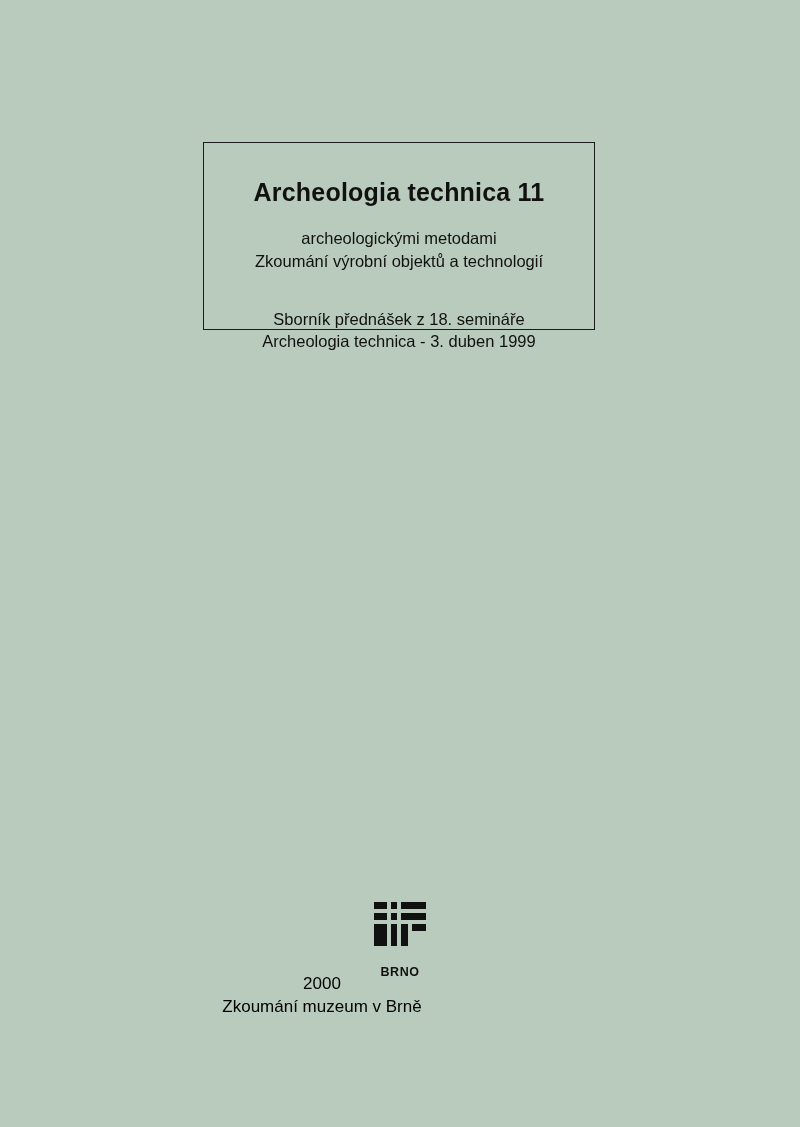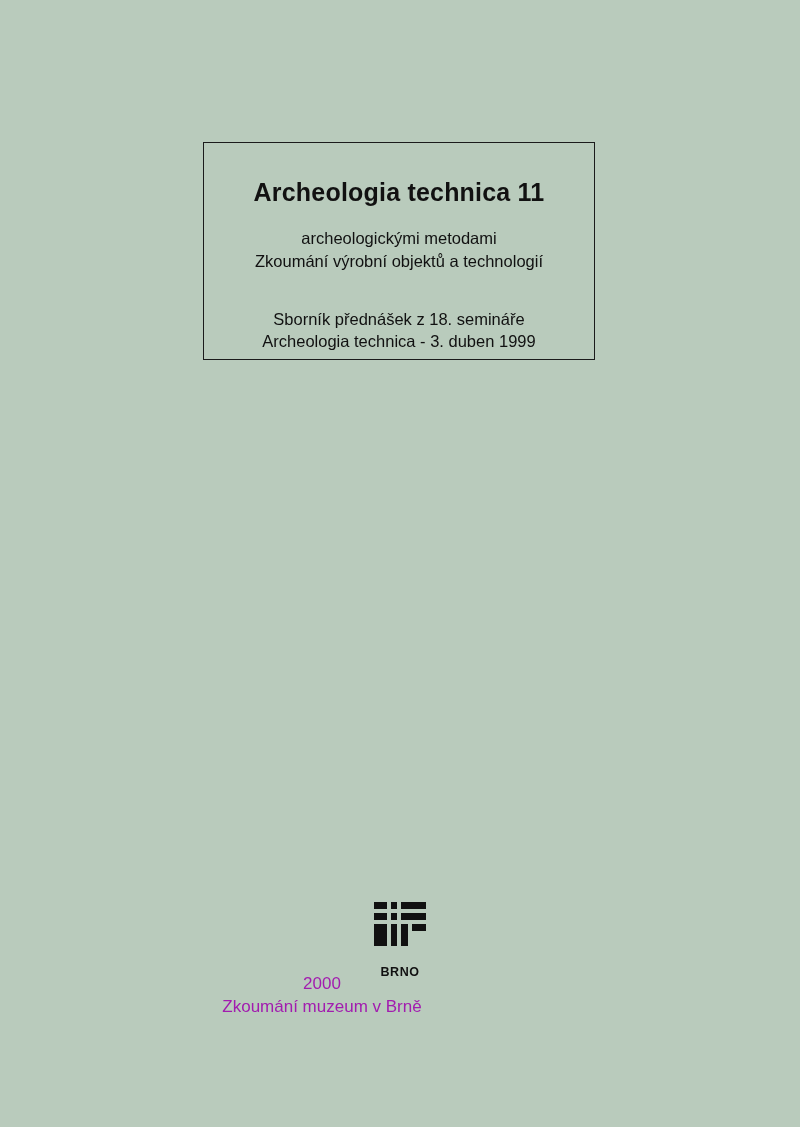--- a/index.html
+++ b/index.html
@@ -17,21 +17,21 @@
     width: 800px;
     height: 1127px;
     background: #b9cbbc;
     overflow: hidden;
   }
   .title-box {
     position: absolute;
     left: 203px;
     top: 142px;
     width: 392px;
-    height: 218px;
+    height: 188px;
     border: 1.5px solid #1b1b1b;
     box-sizing: border-box;
     text-align: center;
     color: #111111;
   }
   .main-title {
     font-size: 25px;
     font-weight: bold;
     letter-spacing: 0.2px;
     margin-top: 34px;
@@ -71,21 +71,21 @@
     letter-spacing: 0.6px;
     color: #111111;
     margin-top: 15px;
   }
   .imprint {
     position: absolute;
     left: 0;
     top: 973px;
     width: 644px;
     text-align: center;
-    color: #a21caf;
+    color: #000000;
   }
   .imprint-year {
     font-size: 17px;
     line-height: 1.35;
   }
   .imprint-publisher {
     font-size: 17px;
     line-height: 1.35;
   }
 </style>

